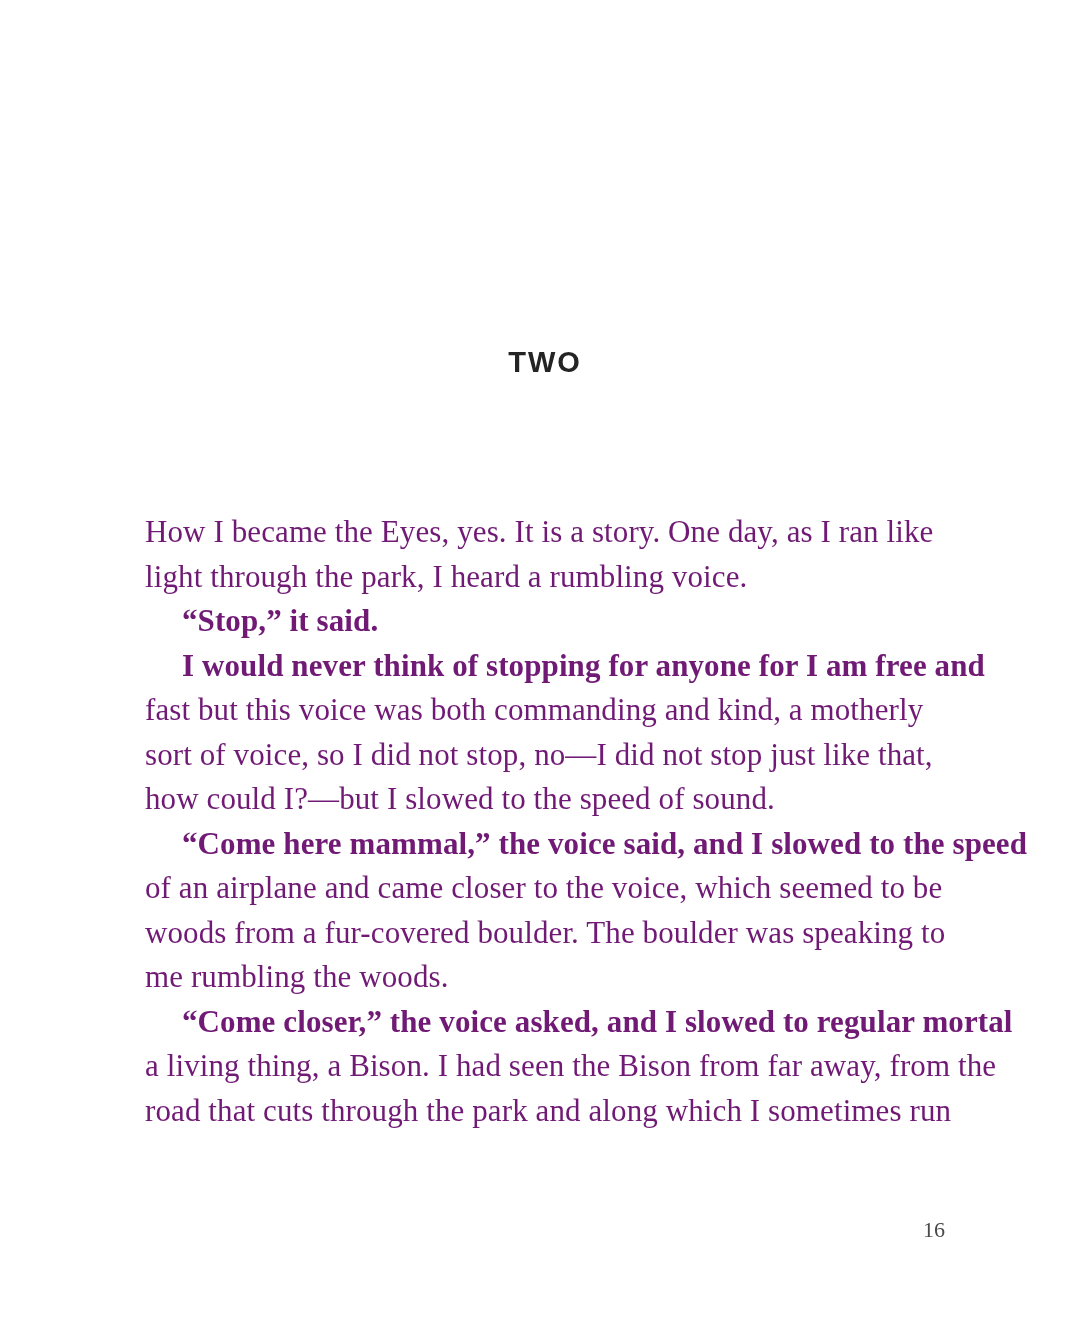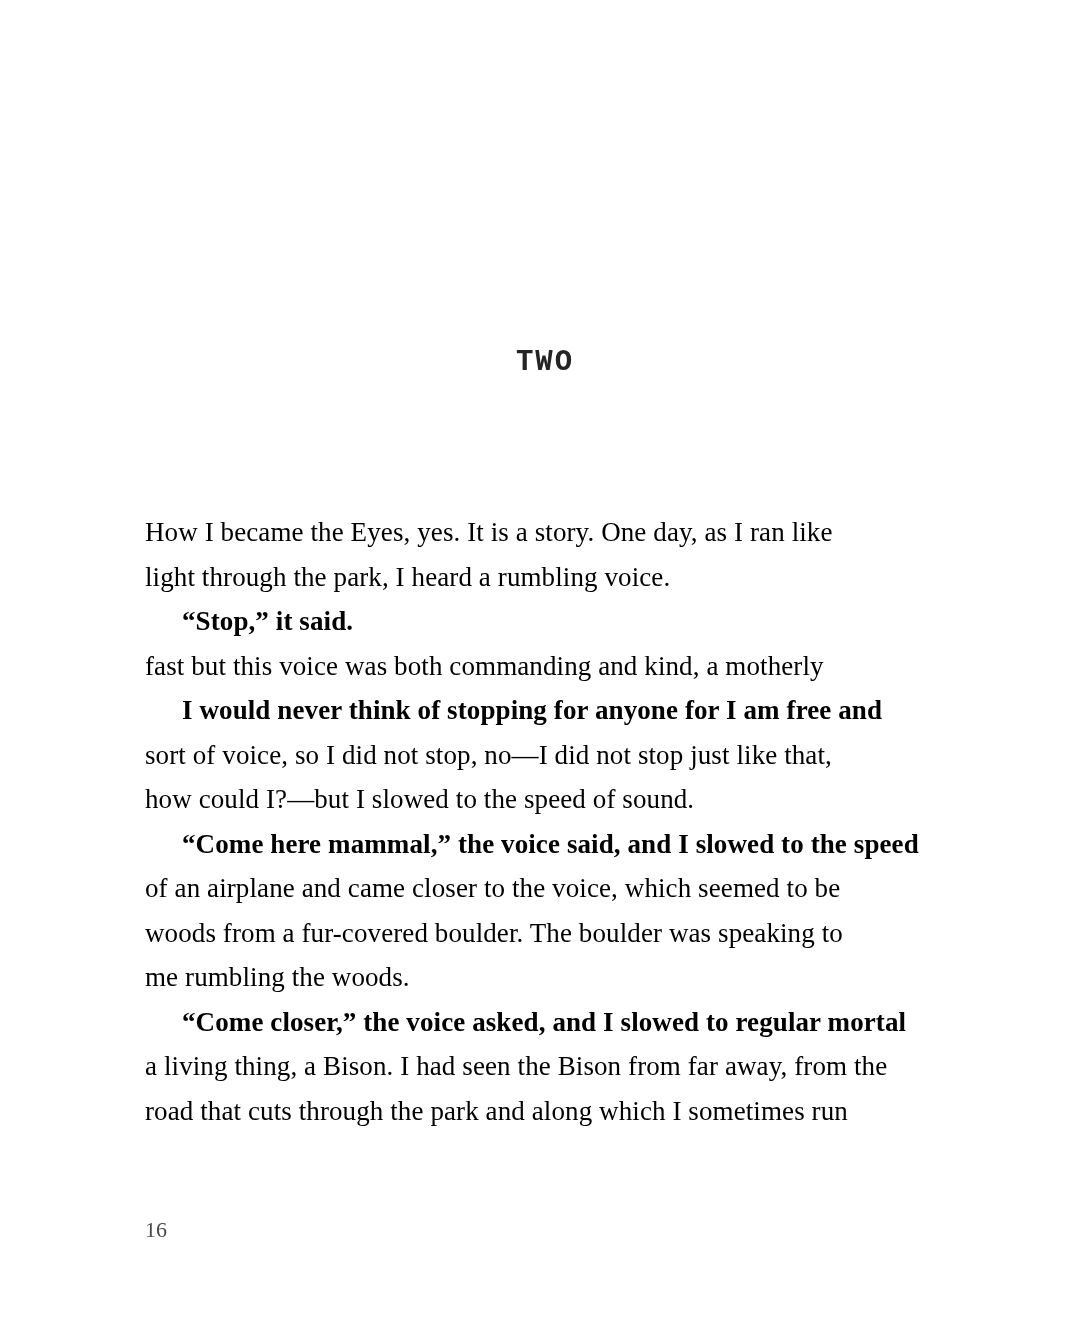--- a/index.html
+++ b/index.html
@@ -23,61 +23,61 @@
     position: absolute;
     left: 145px;
     top: 346px;
     width: 800px;
     margin: 0;
     text-align: center;
     font-size: 29px;
     font-weight: bold;
     letter-spacing: 2px;
     color: #242424;
-    font-family: Liberation Mono, monospace;
+    font-family: Liberation Sans, sans-serif;
   }
   .text-block {
     position: absolute;
     left: 145px;
     top: 510px;
     width: 800px;
-    font-size: 27px;
+    font-size: 31px;
     line-height: 44.5px;
-    color: #000000;
+    color: #701a75;
     letter-spacing: 0.1px;
   }
   .text-line {
     white-space: nowrap;
   }
   .text-line.indent {
     padding-left: 37px;
     font-weight: bold;
   }
   .page-number {
     position: absolute;
     left: 145px;
     top: 1217px;
     width: 800px;
-    text-align: left;
+    text-align: right;
     font-size: 22px;
     color: #4a4a4a;
   }
 </style>
 </head>
 <body>
 
 <div class="book-page">
   <h1 class="chapter-heading">TWO</h1>
 
   <div class="text-block" id="text-block">
       <div class="text-line">How I became the Eyes, yes. It is a story. One day, as I ran like</div>
       <div class="text-line">light through the park, I heard a rumbling voice.</div>
       <div class="text-line indent">“Stop,” it said.</div>
+      <div class="text-line indent">I would never think of stopping for anyone for I am free and</div>
       <div class="text-line">fast but this voice was both commanding and kind, a motherly</div>
-      <div class="text-line indent">I would never think of stopping for anyone for I am free and</div>
       <div class="text-line">sort of voice, so I did not stop, no—I did not stop just like that,</div>
       <div class="text-line">how could I?—but I slowed to the speed of sound.</div>
       <div class="text-line indent">“Come here mammal,” the voice said, and I slowed to the speed</div>
       <div class="text-line">of an airplane and came closer to the voice, which seemed to be</div>
       <div class="text-line">woods from a fur-covered boulder. The boulder was speaking to</div>
       <div class="text-line">me rumbling the woods.</div>
       <div class="text-line indent">“Come closer,” the voice asked, and I slowed to regular mortal</div>
       <div class="text-line">a living thing, a Bison. I had seen the Bison from far away, from the</div>
       <div class="text-line">road that cuts through the park and along which I sometimes run</div>
     </div>

